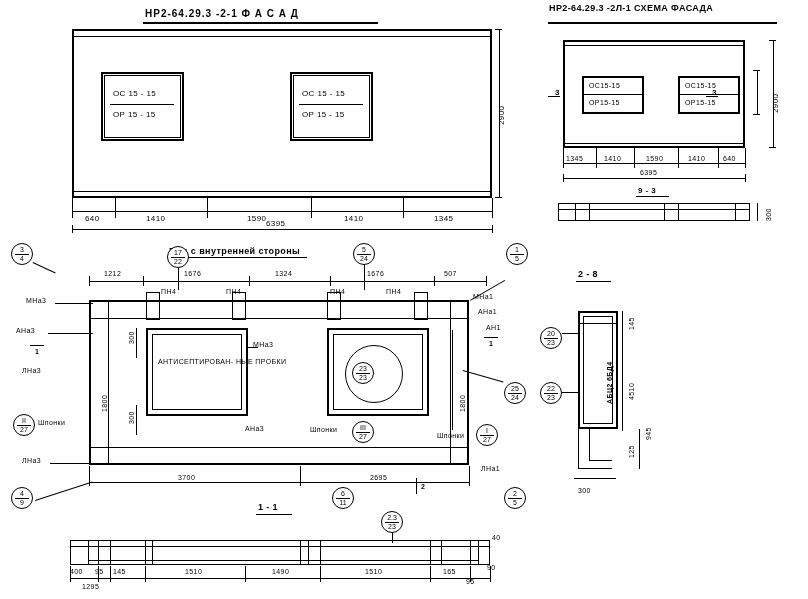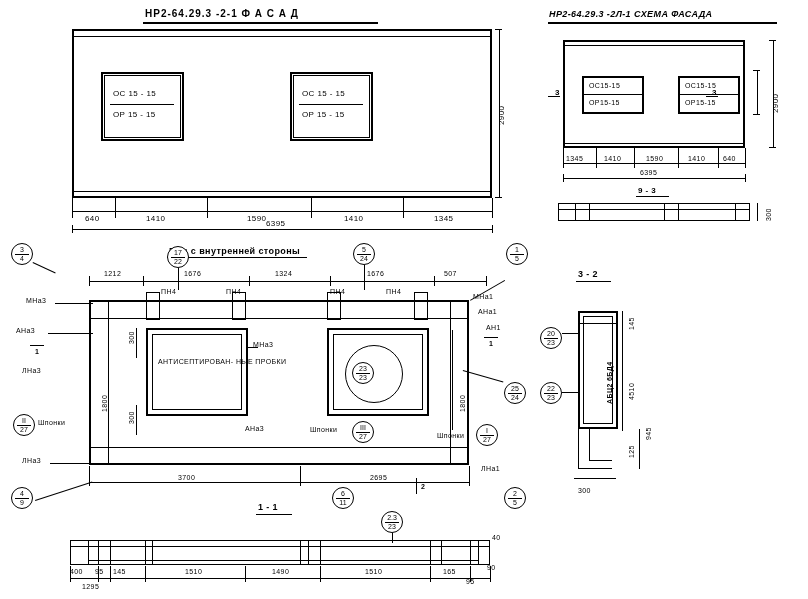--- a/index.html
+++ b/index.html
@@ -64,21 +64,21 @@
   <div class="t" style="left:85px;top:214px;">640</div>
   <div class="t" style="left:146px;top:214px;">1410</div>
   <div class="t" style="left:247px;top:214px;">1590</div>
   <div class="t" style="left:344px;top:214px;">1410</div>
   <div class="t" style="left:434px;top:214px;">1345</div>
   <div class="ln h" style="left:72px;top:229px;width:420px;"></div>
   <div class="ln v" style="left:72px;top:225px;height:8px;"></div>
   <div class="ln v" style="left:492px;top:225px;height:8px;"></div>
   <div class="t" style="left:266px;top:219px;">6395</div>
 
-  <div class="t b s9" style="left:549px;top:9px;font-style:italic;">НР2-64.29.3 -2Л-1 СХЕМА ФАСАДА</div>
+  <div class="t b s9" style="left:549px;top:3px;">НР2-64.29.3 -2Л-1 СХЕМА ФАСАДА</div>
   <div class="ln h2" style="left:548px;top:22px;width:229px;"></div>
 
   <div class="box2" style="left:563px;top:40px;width:182px;height:108px;"></div>
   <div class="ln h" style="left:565px;top:45px;width:178px;"></div>
   <div class="ln h" style="left:565px;top:143px;width:178px;"></div>
 
   <div class="box2" style="left:582px;top:76px;width:62px;height:38px;"></div>
   <div class="t s7" style="left:589px;top:82px;">ОС15-15</div>
   <div class="ln h" style="left:584px;top:94px;width:58px;"></div>
   <div class="t s7" style="left:589px;top:99px;">ОР15-15</div>
@@ -280,21 +280,21 @@
     <span>5</span>
   </div>
 
   <div class="ln h" style="left:33px;top:262px;width:25px;transform:rotate(25deg);transform-origin:0 0;"></div>
   <div class="ln h" style="left:35px;top:500px;width:60px;transform:rotate(-18deg);transform-origin:0 0;"></div>
   <div class="ln h" style="left:178px;top:268px;width:1px;height:22px;"></div>
   <div class="ln v" style="left:364px;top:265px;height:25px;"></div>
   <div class="ln h" style="left:470px;top:300px;width:40px;transform:rotate(-30deg);transform-origin:0 0;"></div>
   <div class="ln h" style="left:463px;top:370px;width:42px;transform:rotate(16deg);transform-origin:0 0;"></div>
 
-  <div class="t b s9" style="left:578px;top:269px;">3 - 2</div>
+  <div class="t b s9" style="left:578px;top:269px;">2 - 8</div>
   <div class="ln h" style="left:576px;top:281px;width:35px;"></div>
 
   <div class="box2" style="left:578px;top:311px;width:40px;height:118px;"></div>
   <div class="box" style="left:583px;top:316px;width:30px;height:108px;"></div>
   <div class="ln h" style="left:578px;top:323px;width:40px;"></div>
   <div class="ln v" style="left:578px;top:429px;height:40px;"></div>
   <div class="ln h" style="left:578px;top:468px;width:34px;"></div>
   <div class="ln v" style="left:589px;top:429px;height:32px;"></div>
   <div class="ln h" style="left:589px;top:460px;width:23px;"></div>
   <div class="t vert s7 b" style="left:606px;top:404px;">АБЦ2 6БД4</div>

